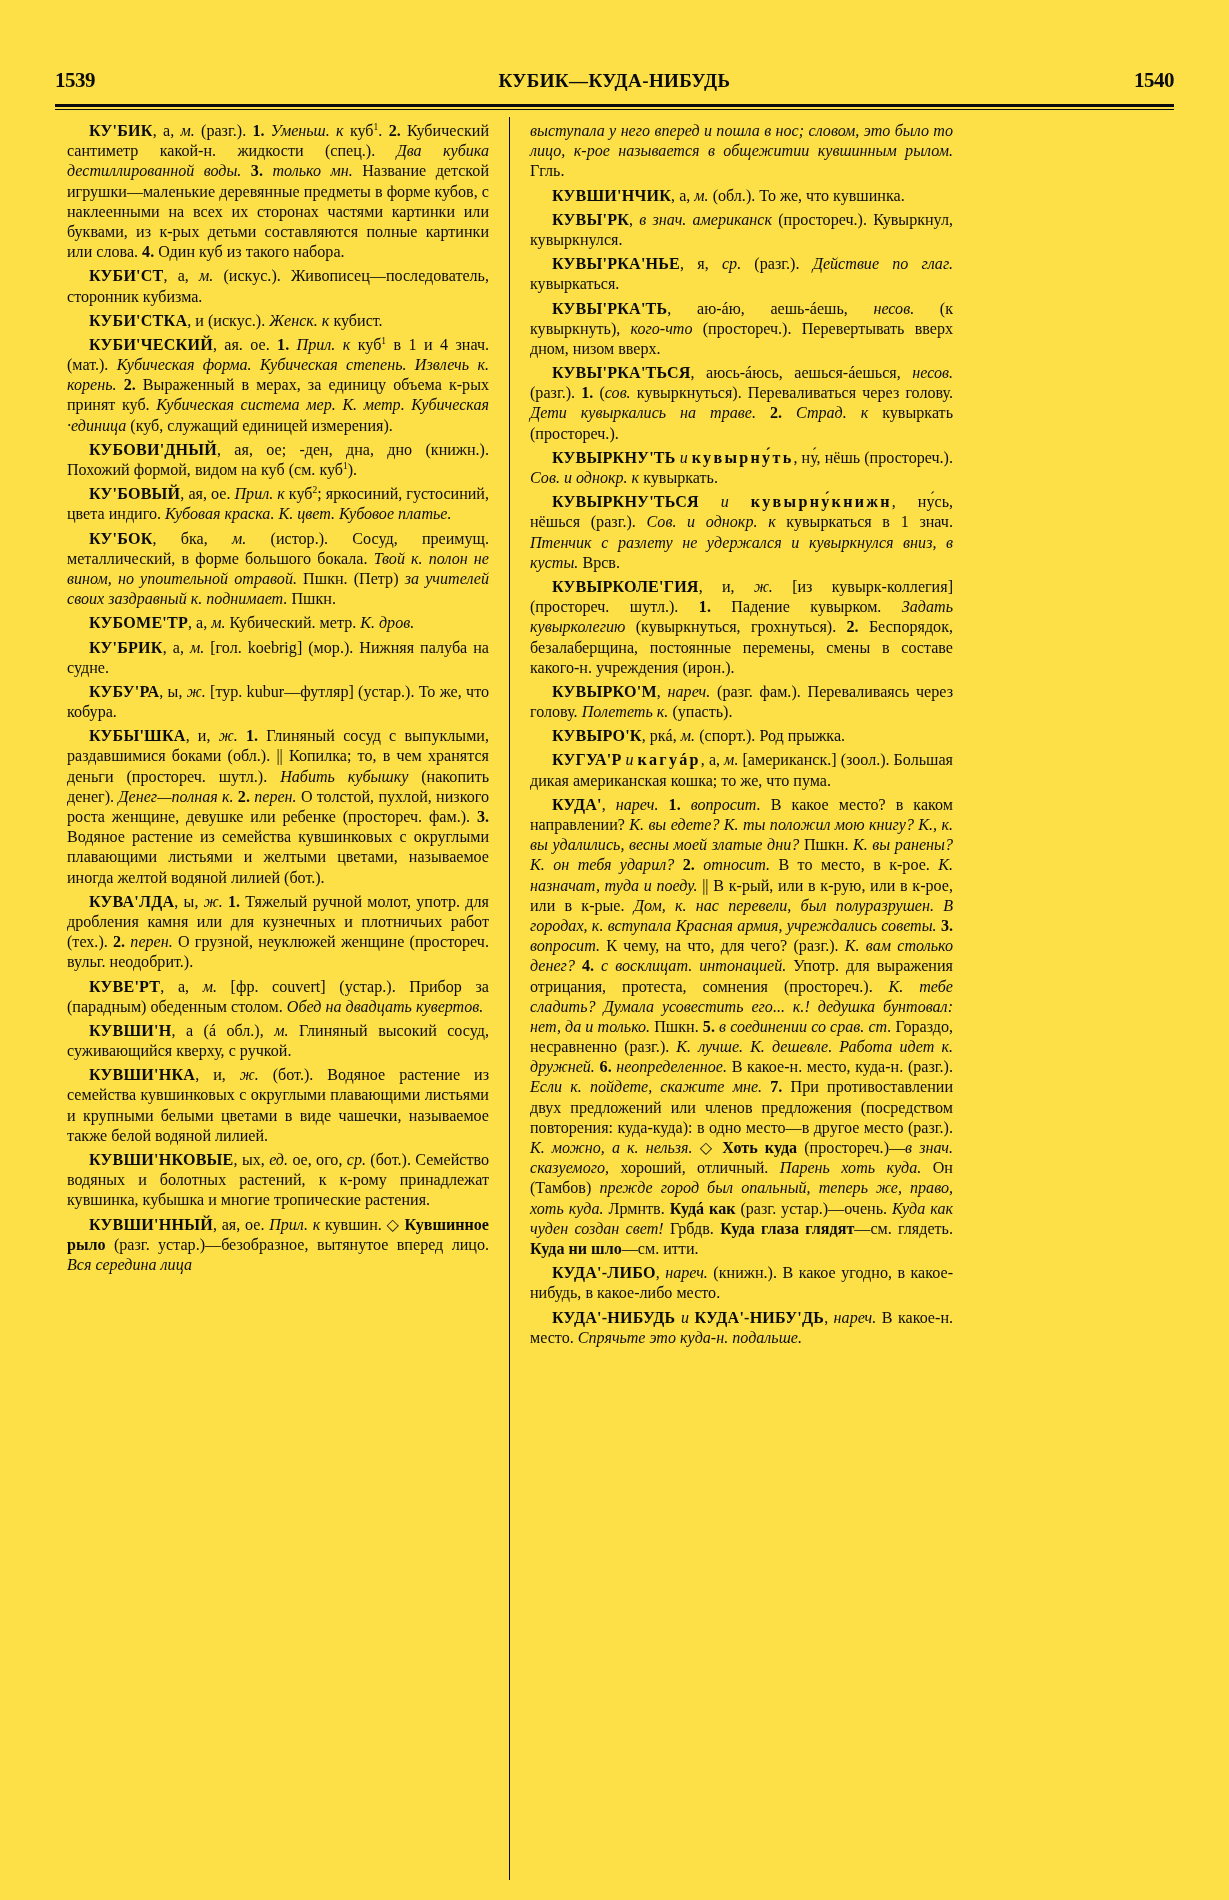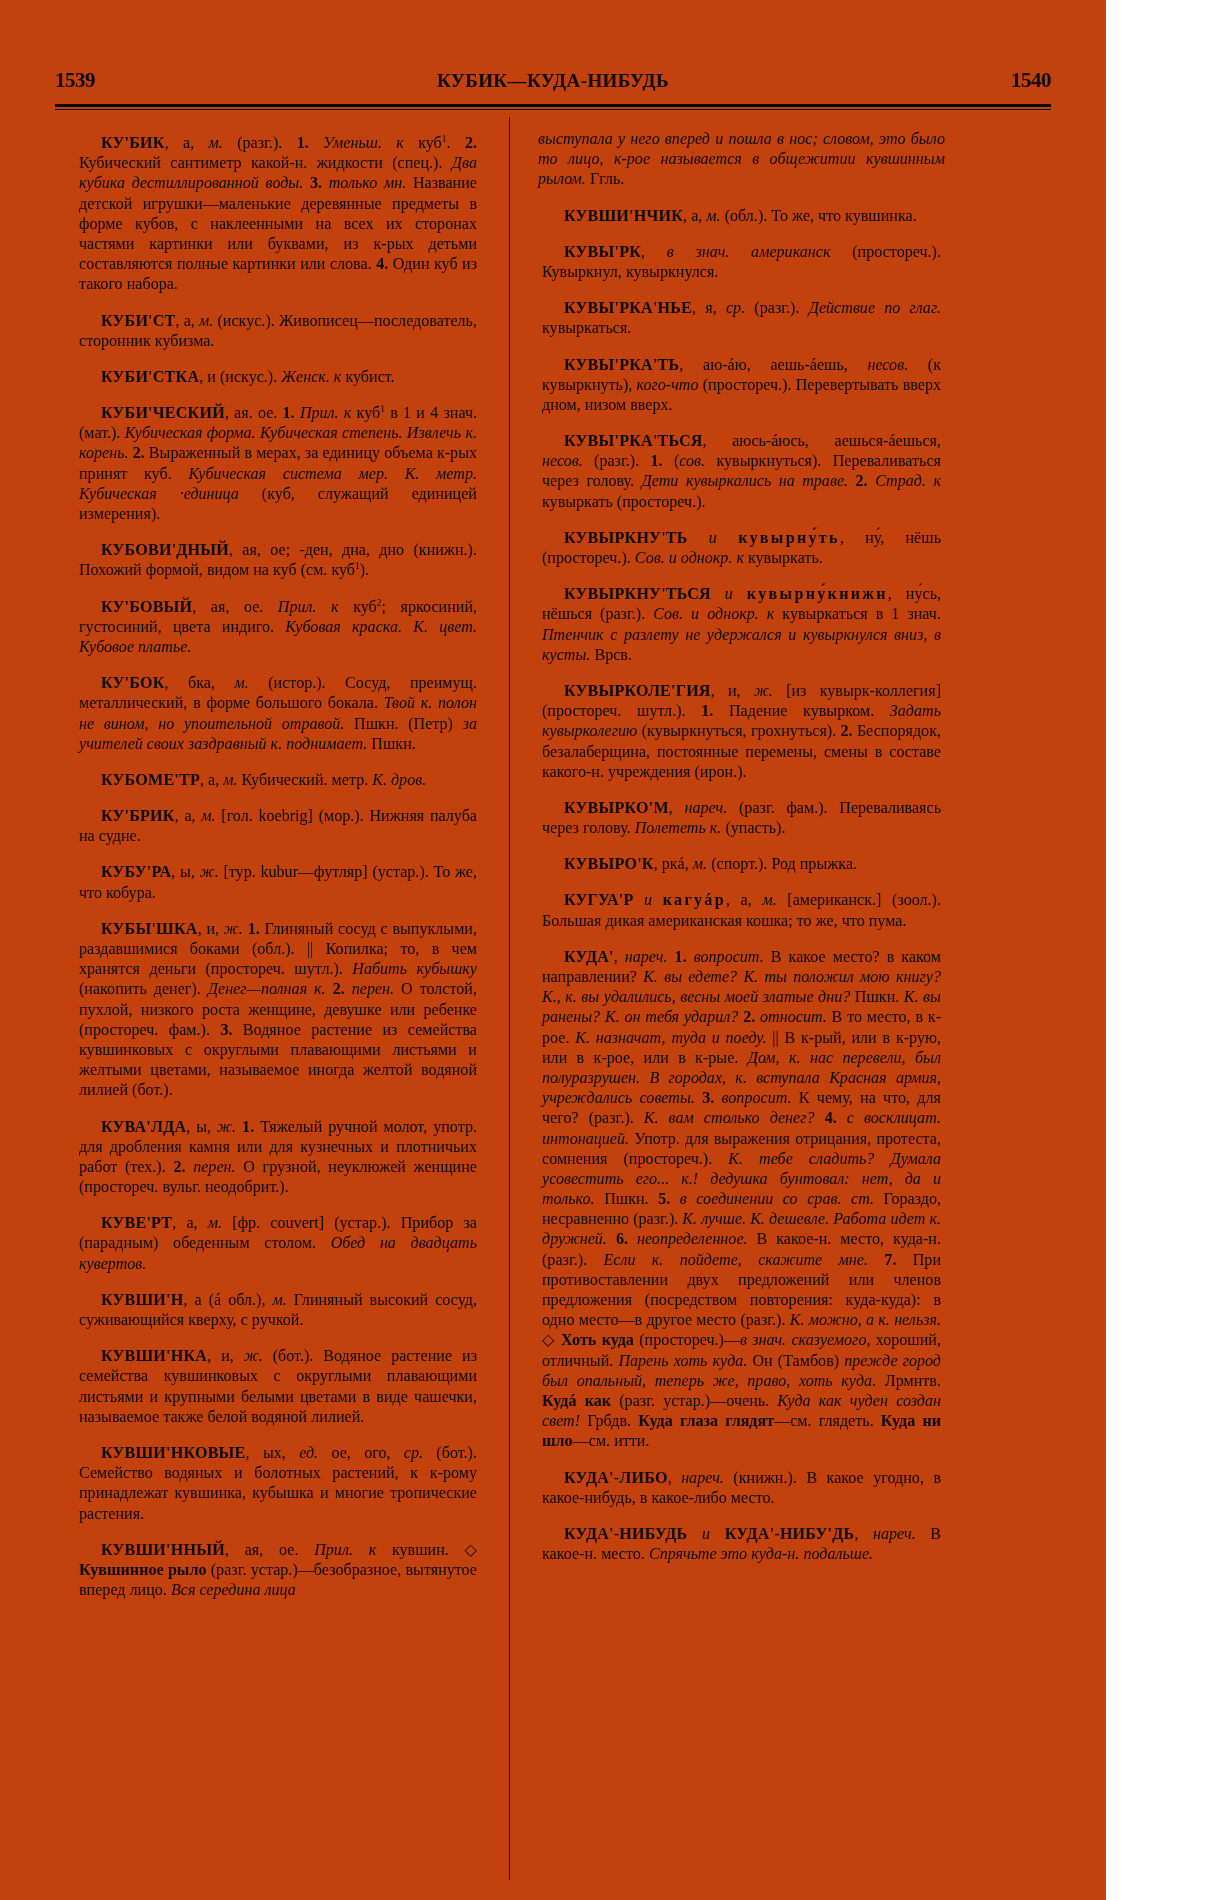--- a/index.html
+++ b/index.html
@@ -2,23 +2,23 @@
 <html><head>
 <meta charset="utf-8">
 <style>
   html, body {
     margin: 0;
     padding: 0;
     background: #ffffff;
   }
   .page {
     position: relative;
-    width: 1106px;
+    width: 1229px;
     height: 1900px;
-    background: #c2410c;
+    background: #fde047;
     box-sizing: border-box;
     font-family: "Liberation Serif", "DejaVu Serif", serif;
     color: #0b0b0b;
     overflow: hidden;
   }
 
   
   .runhead {
     position: absolute;
     left: 55px;
@@ -68,25 +68,25 @@
   .col-right { padding-left: 16px; }
 
   .entries {
     font-size: 16.1px;
     line-height: 1.255;
     text-align: justify;
     text-justify: inter-word;
     hyphens: manual;
   }
   p.entry {
-    margin: 16px;
+    margin: 4px;
     text-indent: 22px;
   }
   p.cont {
-    margin: 12px;
+    margin: 4px;
     text-indent: 0;
   }
   b.hw {
     font-weight: bold;
     letter-spacing: 0.2px;
   }
   b.hw.sp { letter-spacing: 2.3px; }
   i { font-style: italic; }
   b { font-weight: bold; }
   sup { font-size: 9.5px; vertical-align: super; line-height: 0; }

